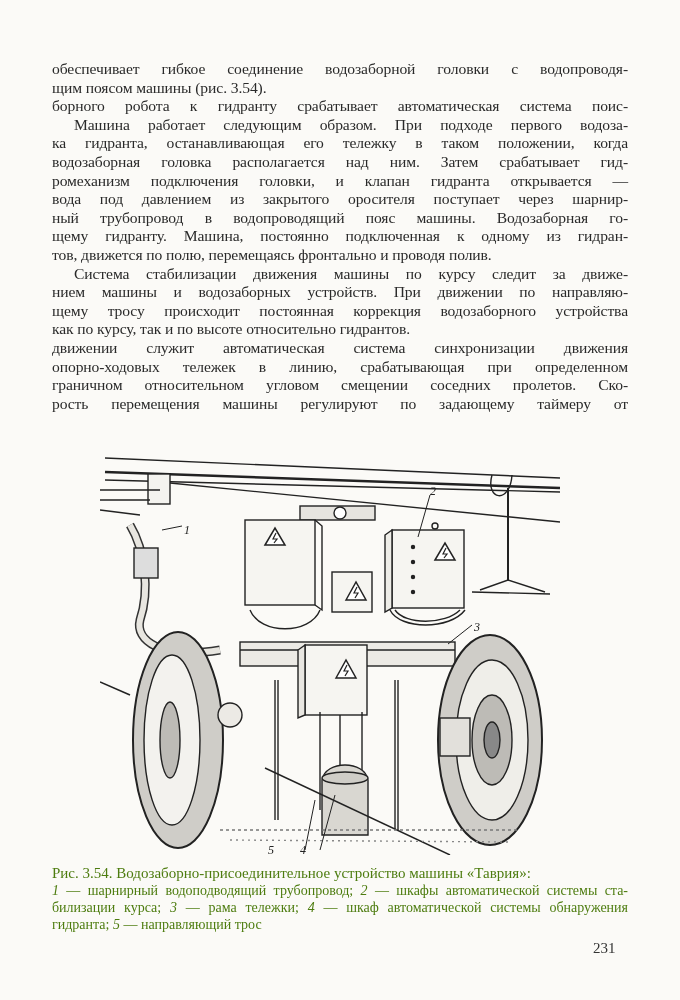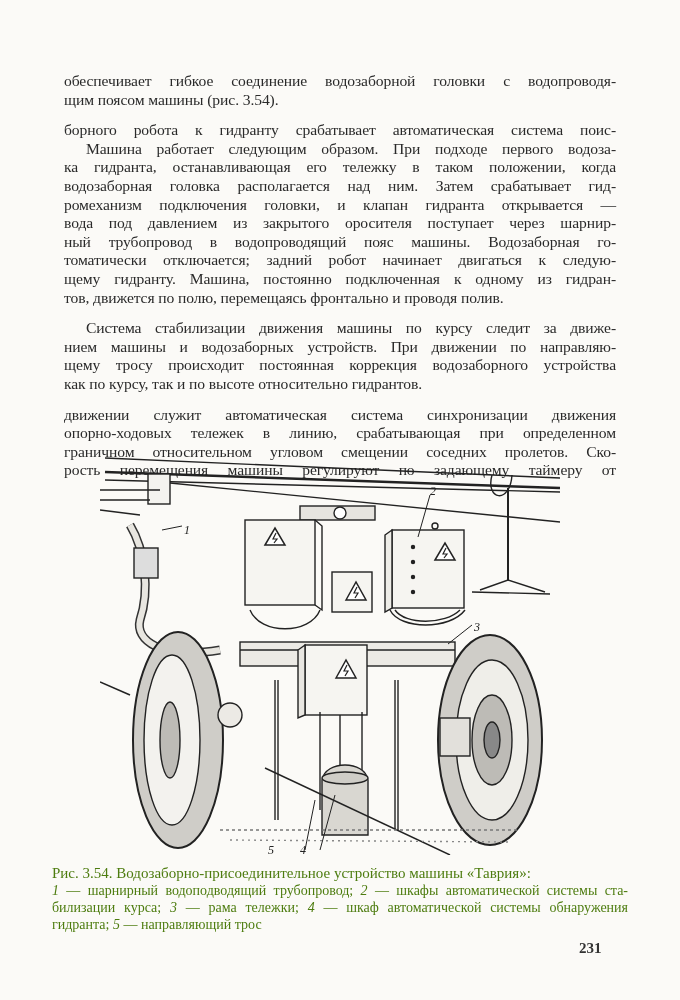--- a/index.html
+++ b/index.html
@@ -10,56 +10,55 @@
     color:#2a2a2a;
     position:relative;
   }
   .page-text {
     position:absolute; left:52px; top:60px; width:576px;
     font-size:15.6px; line-height:18.6px;
     text-align:justify;
     font-stretch:condensed;
     letter-spacing:-0.1px;
   }
-  .page-text p { margin:12px; }
+  .page-text p { margin:0; }
   .line { display:block; text-align:justify; text-align-last:justify; white-space:nowrap; }
   .line.last { text-align-last:left; }
   .figure {
     position:absolute; left:100px; top:450px; width:480px; height:405px;
   }
   .figure svg { width:100%; height:100%; display:block; }
   .caption {
     position:absolute; left:52px; top:864px; width:576px;
     font-size:14px; line-height:17px; color:#4d7c0f;
   }
   .caption .title { display:block; font-size:15px; line-height:18px; }
   .caption .body { display:block; font-size:14px; text-align:justify; }
   .caption i { font-style:italic; }
   .page-number {
-    position:absolute; left:579px; top:940px;
-    font-size:15px; font-weight:bold; color:#333;
+    position:absolute; left:593px; top:940px;
+    font-size:15px; font-weight:normal; color:#333;
   }
 </style>
 </head>
 <body>
 
 <div class="page-text">
   <p>
     <span class="line">обеспечивает гибкое соединение водозаборной головки с водопроводя-</span>
     <span class="line last">щим поясом машины (рис. 3.54).</span>
   </p>
   <p>
     <span class="line">борного робота к гидранту срабатывает автоматическая система поис-</span>
     <span class="line" style="padding-left:22px">Машина работает следующим образом. При подходе первого водоза-</span>
     <span class="line">ка гидранта, останавливающая его тележку в таком положении, когда</span>
     <span class="line">водозаборная головка располагается над ним. Затем срабатывает гид-</span>
     <span class="line">ромеханизм подключения головки, и клапан гидранта открывается —</span>
     <span class="line">вода под давлением из закрытого оросителя поступает через шарнир-</span>
     <span class="line">ный трубопровод в водопроводящий пояс машины. Водозаборная го-</span>
-    <span class="line">томатически отключается; задний робот начинает двигаться к следую-</span>
     <span class="line">щему гидранту. Машина, постоянно подключенная к одному из гидран-</span>
     <span class="line last">тов, движется по полю, перемещаясь фронтально и проводя полив.</span>
   </p>
   <p>
     <span class="line" style="padding-left:22px">Система стабилизации движения машины по курсу следит за движе-</span>
     <span class="line">нием машины и водозаборных устройств. При движении по направляю-</span>
     <span class="line">щему тросу происходит постоянная коррекция водозаборного устройства</span>
     <span class="line last">как по курсу, так и по высоте относительно гидрантов.</span>
   </p>
   <p>

